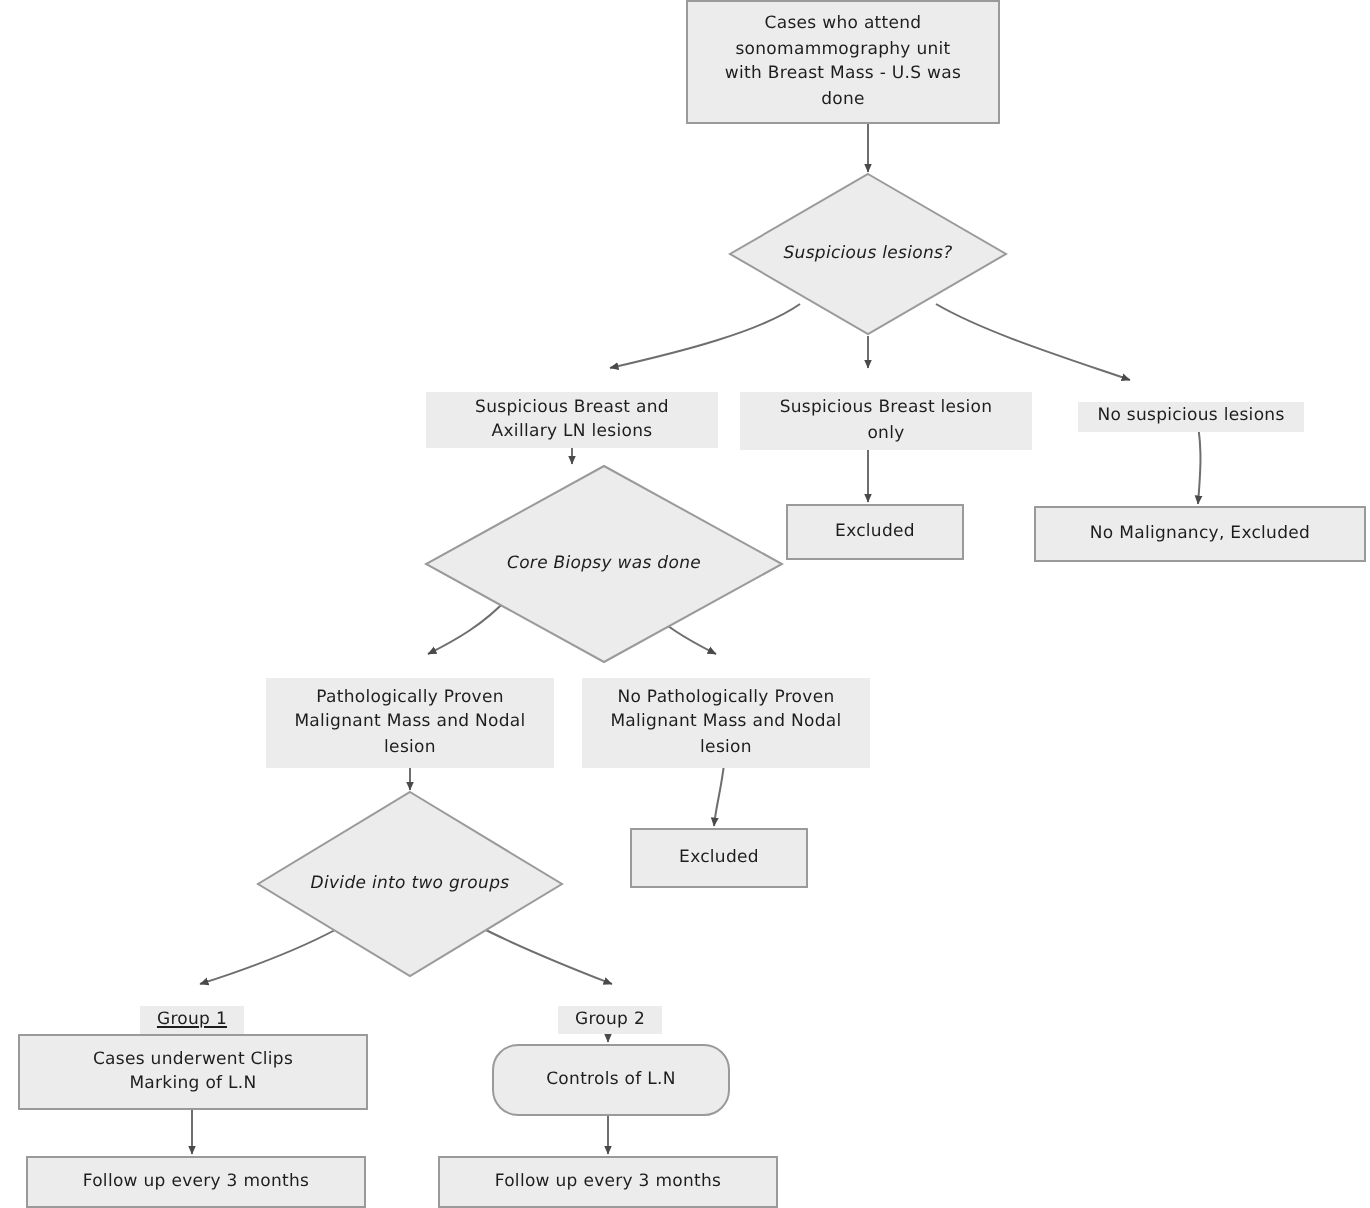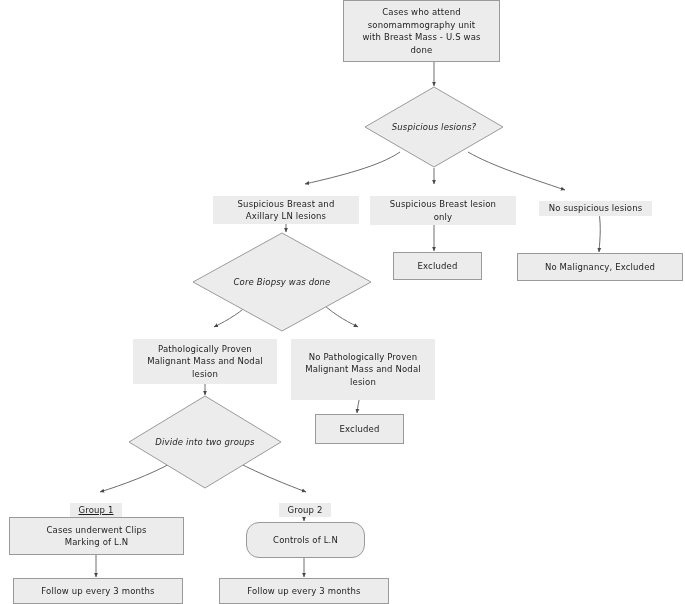--- a/index.html
+++ b/index.html
@@ -150,32 +150,32 @@
 
   <div class="edge-label" style="left:370px; top:184px; width:146px; height:29px;">Suspicious Breast lesion
 only</div>
 
   <div class="edge-label" style="left:539px; top:189px; width:113px; height:15px;text-align:center;">No suspicious lesions</div>
 
   <div class="node" style="left:393px; top:252px; width:89px; height:28px;">Excluded</div>
 
   <div class="node" style="left:517px; top:253px; width:166px; height:28px;">No Malignancy, Excluded</div>
 
-  <div class="diamond" style="left:192px; top:232px; width:180px; height:100px;">
+  <div class="diamond" style="left:212px; top:232px; width:180px; height:100px;">
     <svg class="dshape" viewBox="0 0 180 100" preserveAspectRatio="none">
       <polygon points="90,1 179,50 90,99 1,50" fill="#ececec" stroke="#9a9a9a" stroke-width="1"></polygon>
     </svg>
     <span class="dlabel">Core Biopsy was done</span>
   </div>
 
   <div class="edge-label" style="left:133px; top:327px; width:144px; height:45px;">Pathologically Proven
 Malignant Mass and Nodal
 lesion</div>
 
-  <div class="edge-label" style="left:291px; top:327px; width:144px; height:61px;">No Pathologically Proven
+  <div class="edge-label" style="left:291px; top:327px; width:144px; height:45px;">No Pathologically Proven
 Malignant Mass and Nodal
 lesion</div>
 
   <div class="node" style="left:315px; top:414px; width:89px; height:30px;">Excluded</div>
 
   <div class="diamond" style="left:128px; top:395px; width:154px; height:94px;">
     <svg class="dshape" viewBox="0 0 154 94" preserveAspectRatio="none">
       <polygon points="77,1 153,47 77,93 1,47" fill="#ececec" stroke="#9a9a9a" stroke-width="1"></polygon>
     </svg>
     <span class="dlabel">Divide into two groups</span>

